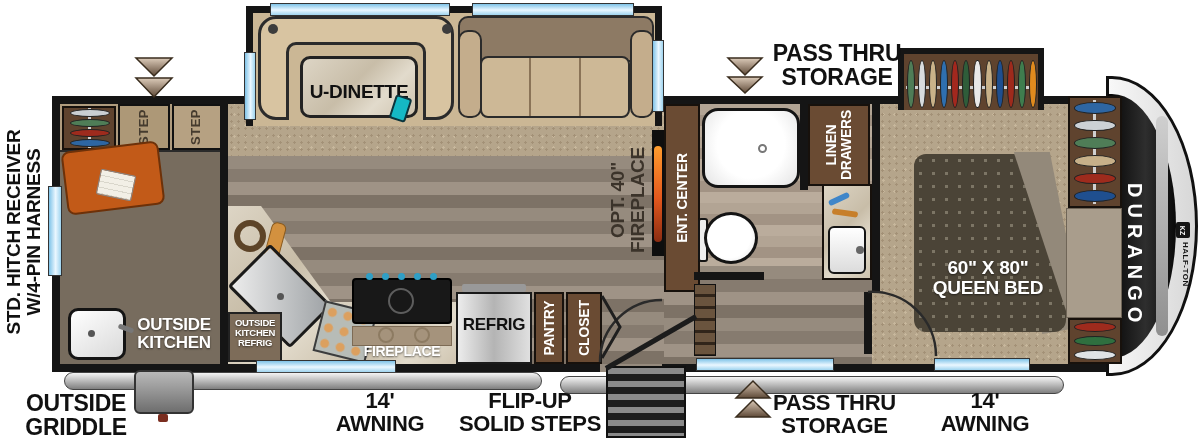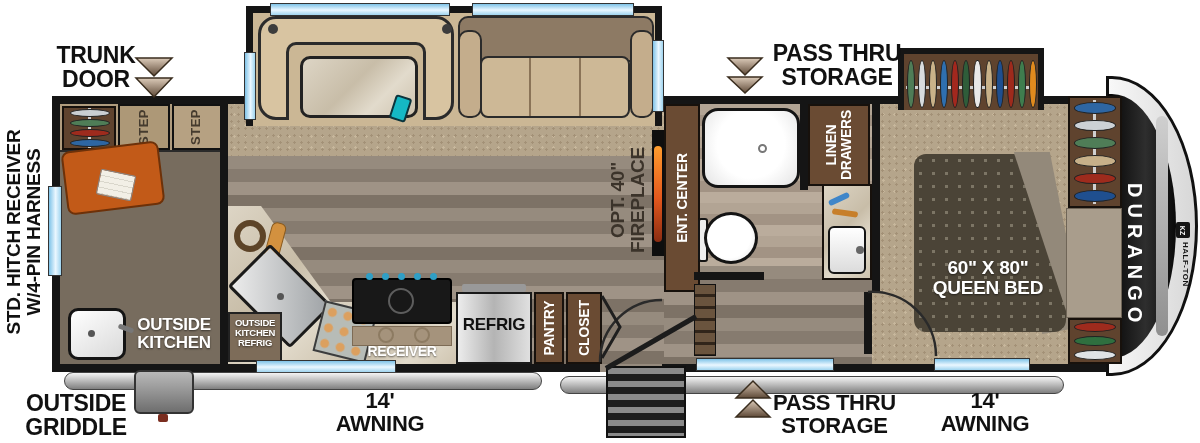--- a/index.html
+++ b/index.html
@@ -33,20 +33,21 @@
   <div class="abs carpet" style="left:52px;top:96px;width:1066px;height:276px;border:8px solid #151515;border-right:none;box-sizing:border-box;"></div>
 
   <div class="abs" style="left:246px;top:6px;width:416px;height:120px;background:#cbb795;border:7px solid #151515;border-bottom:none;box-sizing:border-box;"></div>
 
   <div class="abs" style="left:258px;top:16px;width:196px;height:104px;background:#d8c4a1;border:3px solid #2b2b2b;border-radius:18px;box-sizing:border-box;"></div>
   <div class="abs" style="left:286px;top:42px;width:140px;height:78px;background:#cbb795;border-top:3px solid #2b2b2b;border-left:3px solid #2b2b2b;border-right:3px solid #2b2b2b;border-radius:10px 10px 0 0;box-sizing:border-box;"></div>
   <div class="abs" style="left:268px;top:24px;width:10px;height:10px;background:#3c3c3c;border-radius:50%;"></div>
   <div class="abs" style="left:442px;top:24px;width:10px;height:10px;background:#3c3c3c;border-radius:50%;"></div>
 
   <div class="abs marble" style="left:300px;top:56px;width:118px;height:62px;border:3px solid #222;border-radius:10px;box-sizing:border-box;"></div>
+  <div class="lbl" style="left:300px;top:82px;width:118px;font-size:19px;">U-DINETTE</div>
   <div class="abs" style="left:392px;top:96px;width:13px;height:21px;background:#15b8c4;border:2px solid #0c343c;border-radius:3px;transform:rotate(18deg);"></div>
 
   <div class="abs" style="left:458px;top:16px;width:196px;height:46px;background:#8d7a64;border:2px solid #2b2b2b;border-radius:10px;box-sizing:border-box;"></div>
   <div class="abs" style="left:458px;top:30px;width:24px;height:88px;background:#c4ad8c;border:2px solid #2b2b2b;border-radius:10px;box-sizing:border-box;"></div>
   <div class="abs" style="left:630px;top:30px;width:24px;height:88px;background:#c4ad8c;border:2px solid #2b2b2b;border-radius:10px;box-sizing:border-box;"></div>
   <div class="abs" style="left:480px;top:56px;width:150px;height:62px;background:#cdb896;border:2px solid #2b2b2b;border-radius:8px;box-sizing:border-box;"></div>
   <div class="abs" style="left:529px;top:58px;width:2px;height:58px;background:#8a7357;"></div>
   <div class="abs" style="left:579px;top:58px;width:2px;height:58px;background:#8a7357;"></div>
 
   <div class="win" style="left:270px;top:3px;width:178px;height:11px;"></div>
@@ -129,21 +130,21 @@
     <div style="width:7px;height:7px;background:#2f9fc6;border-radius:50%;"></div>
     <div style="width:7px;height:7px;background:#2f9fc6;border-radius:50%;"></div>
     <div style="width:7px;height:7px;background:#2f9fc6;border-radius:50%;"></div>
     <div style="width:7px;height:7px;background:#2f9fc6;border-radius:50%;"></div>
     <div style="width:7px;height:7px;background:#2f9fc6;border-radius:50%;"></div>
   </div>
   <div class="abs" style="left:388px;top:288px;width:26px;height:26px;border:2px solid #5d5d5d;border-radius:50%;box-sizing:border-box;"></div>
   <div class="abs" style="left:352px;top:326px;width:100px;height:20px;background:#a5937c;border:1px solid #7d6b55;box-sizing:border-box;"></div>
   <div class="abs" style="left:378px;top:327px;width:16px;height:16px;border:2px solid #8d7b62;border-radius:50%;box-sizing:border-box;"></div>
   <div class="abs" style="left:414px;top:327px;width:16px;height:16px;border:2px solid #8d7b62;border-radius:50%;box-sizing:border-box;"></div>
-  <div class="lbl white" style="left:352px;top:344px;width:100px;font-size:14px;">RECEIVER</div>
+  <div class="lbl white" style="left:352px;top:344px;width:100px;font-size:14px;">FIREPLACE</div>
 
   <div class="abs" style="left:228px;top:312px;width:54px;height:50px;background:#7d6c59;border:2px solid #222;box-sizing:border-box;"></div>
   <div class="lbl white" style="left:228px;top:318px;width:54px;font-size:9.5px;">OUTSIDE
 KITCHEN
 REFRIG</div>
 
   <div class="abs" style="left:462px;top:284px;width:64px;height:8px;background:#999;border-radius:2px;"></div>
   <div class="abs" style="left:456px;top:292px;width:76px;height:72px;background:linear-gradient(90deg,#ececec,#b4b4b4 50%,#e0e0e0);border:2px solid #1a1a1a;box-sizing:border-box;"></div>
   <div class="lbl" style="left:456px;top:316px;width:76px;font-size:17px;">REFRIG</div>
 
@@ -249,26 +250,26 @@
     </g>
     <path d="M 600 362 A 62 62 0 0 1 662 300" fill="none" stroke="#2a2a2a" stroke-width="2.5"></path>
     <path d="M 868 292 A 64 64 0 0 1 936 356" fill="none" stroke="#2a2a2a" stroke-width="2.5"></path>
     <polyline points="602,296 620,327 602,358" fill="none" stroke="#1f1f1f" stroke-width="3"></polyline>
   </svg>
 
   <div class="pin" style="left:24px;top:232px;">
     <span style="font-size:19px;color:#111;">STD. HITCH RECEIVER
 W/4-PIN HARNESS</span>
     </div>
-  <div class="lbl" style="left:44px;top:44px;width:104px;font-size:23px;">TRUNK
-DOOR</div>
   <div class="lbl" style="left:772px;top:42px;width:130px;font-size:23px;">PASS THRU
 STORAGE</div>
   <div class="lbl" style="left:20px;top:392px;width:112px;font-size:23px;">OUTSIDE
 GRIDDLE</div>
   <div class="lbl" style="left:330px;top:390px;width:100px;font-size:22px;">14'
 AWNING</div>
+  <div class="lbl" style="left:455px;top:390px;width:150px;font-size:22px;">FLIP-UP
+SOLID STEPS</div>
   <div class="lbl" style="left:772px;top:392px;width:125px;font-size:22px;">PASS THRU
 STORAGE</div>
   <div class="lbl" style="left:935px;top:390px;width:100px;font-size:22px;">14'
 AWNING</div>
 
 </div>
 
 </body></html>

